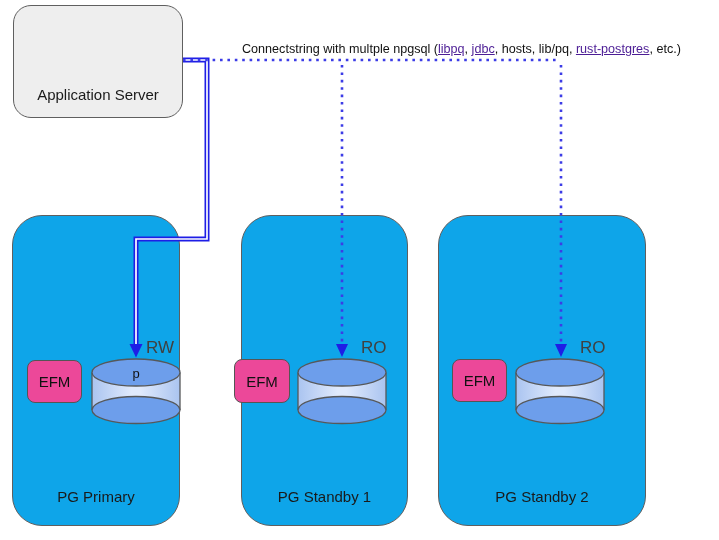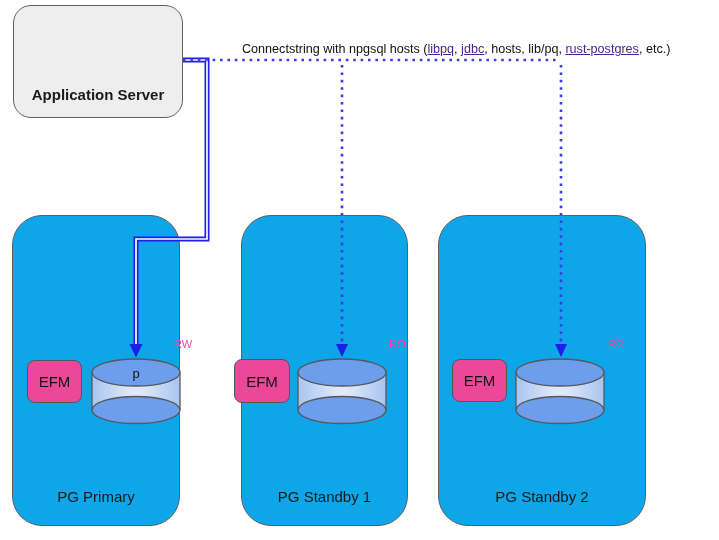--- a/index.html
+++ b/index.html
@@ -6,21 +6,21 @@
   .canvas{
     position:relative;width:719px;height:540px;background:#ffffff;
     font-family:"Liberation Sans", sans-serif;color:#1a1a1a;overflow:hidden;
   }
   .node-box{
     position:absolute;background:#0ea5e9;border:1px solid #5f5f5f;
     border-radius:30px;box-sizing:border-box;
   }
   .app-box{
     position:absolute;left:13px;top:5px;width:170px;height:113px;
-    background:#eeeeee;border:1px solid #5f5f5f;border-radius:18px;box-sizing:border-box;font-weight:bold;
+    background:#eeeeee;border:1px solid #5f5f5f;border-radius:18px;box-sizing:border-box;
   }
   .app-label{
     position:absolute;left:0;right:0;bottom:14px;text-align:center;
     font-size:15px;color:#1a1a1a;
   }
   .node-label{
     position:absolute;left:0;right:0;bottom:20px;text-align:center;
     font-size:15px;color:#1a1a1a;
   }
   .efm-box{
@@ -28,21 +28,21 @@
     display:flex;align-items:center;justify-content:center;
     font-size:15px;color:#111;box-sizing:border-box;
   }
   .svg-overlay{position:absolute;left:0;top:0;pointer-events:none;}
   .connectstring{
     position:absolute;left:242px;top:42px;font-size:12.6px;white-space:nowrap;
     color:#111;letter-spacing:0px;
   }
   .cs-link{color:#4c1d95;text-decoration:underline;cursor:pointer;pointer-events:auto;}
   .rw-ro{
-    position:absolute;font-size:11px;color:#ec4899;margin-left:28px;
+    position:absolute;font-size:17px;color:#404040;
   }
   .db-name{
     position:absolute;left:124px;top:366px;width:24px;text-align:center;
     font-size:13px;color:#111;
   }
 </style>
 </head>
 <body>
 
 <div class="canvas">
@@ -98,21 +98,21 @@
     <polygon points="129.5,344 142.5,344 136,357.5" fill="#1e1ee6"></polygon>
 
     <path d="M183,60 H560" fill="none" stroke="#3c3ce6" stroke-width="2.6" stroke-dasharray="2.6 4.8"></path>
     <path d="M342,65 V344" fill="none" stroke="#3c3ce6" stroke-width="2.6" stroke-dasharray="2.6 4.8"></path>
     <polygon points="336,344 348,344 342,357" fill="#1e1ee6"></polygon>
     <path d="M561,65 V344" fill="none" stroke="#3c3ce6" stroke-width="2.6" stroke-dasharray="2.6 4.8"></path>
     <polygon points="555,344 567,344 561,357" fill="#1e1ee6"></polygon>
   </svg>
 
   <div class="connectstring">
-    <span>Connectstring with npgsql hosts (</span><span class="cs-link">libpq</span><span>, </span><span class="cs-link">jdbc</span><span>, hosts, lib/pq, </span><span class="cs-link">rust-postgres</span><span>, etc.)</span>
+    <span>Connectstring with multple npgsql (</span><span class="cs-link">libpq</span><span>, </span><span class="cs-link">jdbc</span><span>, hosts, lib/pq, </span><span class="cs-link">rust-postgres</span><span>, etc.)</span>
   </div>
 
   <div class="rw-ro" style="left:146px;top:338px;">RW</div>
   <div class="rw-ro" style="left:361px;top:338px;">RO</div>
   <div class="rw-ro" style="left:580px;top:338px;">RO</div>
 
   <div class="db-name">p</div>
 
 </div>
 

